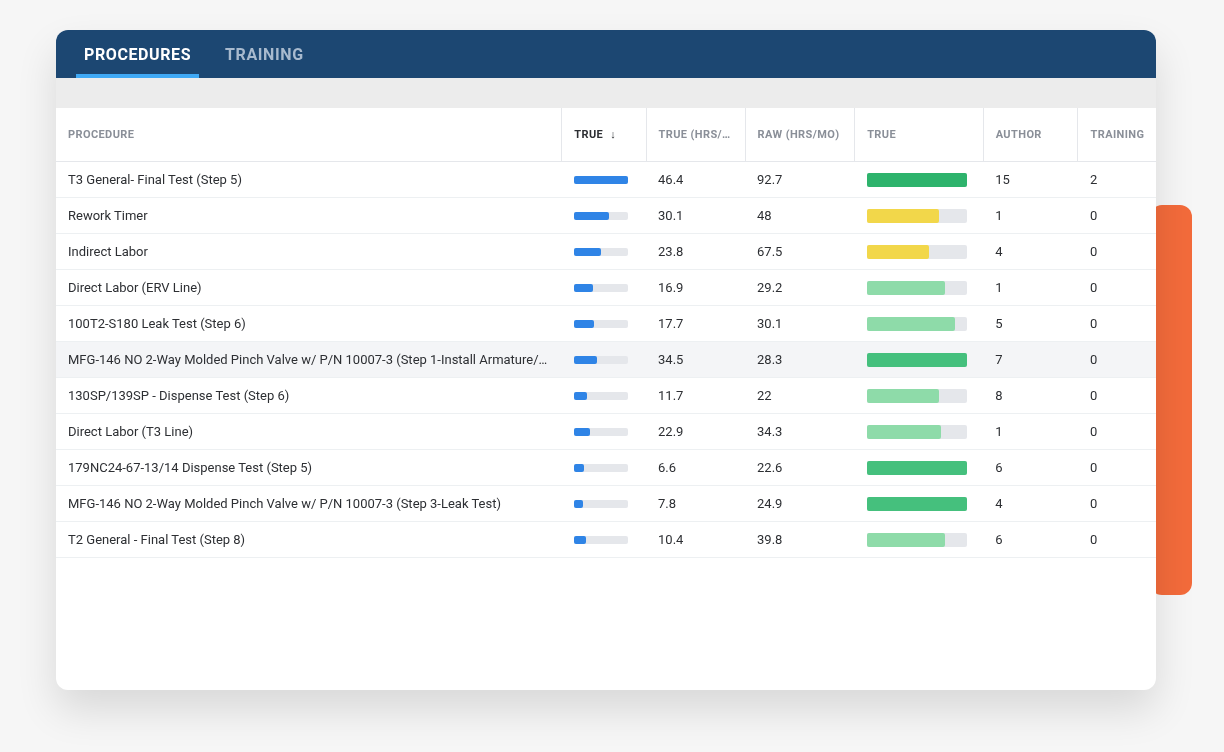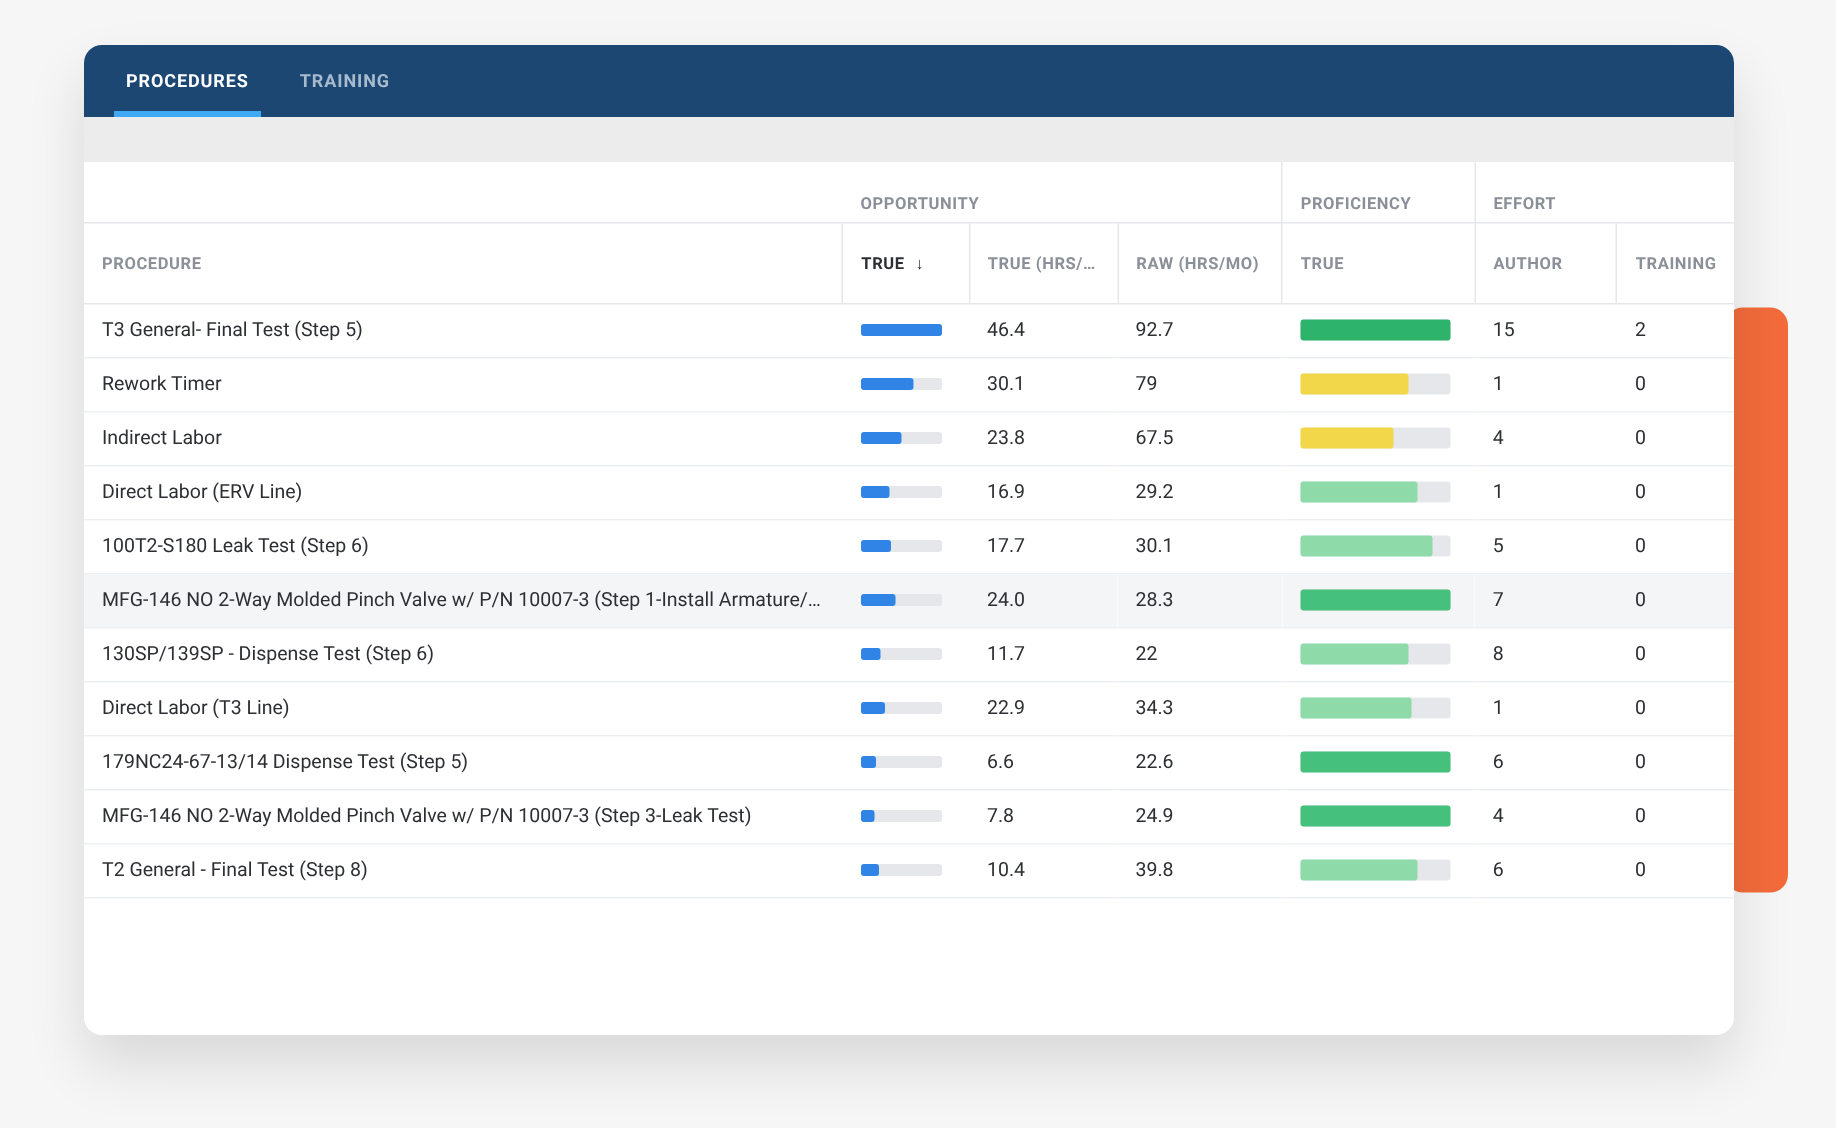--- a/index.html
+++ b/index.html
@@ -6,21 +6,21 @@
   html, body { width: 1224px; height: 752px; font-family: -apple-system, BlinkMacSystemFont, "Segoe UI", Roboto, "Helvetica Neue", Arial, sans-serif; background: #fff; }
   .stage { position: relative; width: 1224px; height: 752px; background: #f6f6f6; }
   .accent-block { position: absolute; top: 205px; left: 1150px; width: 42px; height: 390px; background: #f36b3b; border-radius: 12px; }
   .card {
     position: absolute; top: 30px; left: 56px; width: 1100px; height: 660px;
     background: #fff; border-radius: 12px; overflow: hidden;
     box-shadow: 0 20px 40px rgba(0,0,0,0.12);
   }
   .tabbar { height: 48px; background: #1c4772; display: flex; align-items: center; padding: 0 20px; }
   .tab {
-    color: #a8bace; font-size: 12px; font-weight: 700; letter-spacing: 0.6px;
+    color: #a8bace; font-size: 16px; font-weight: 700; letter-spacing: 0.6px;
     text-transform: uppercase; padding: 0 8px; height: 100%; display: flex; align-items: center;
     position: relative; margin-right: 18px; cursor: pointer;
   }
   .tab.active { color: #ffffff; }
   .tab.active::after {
     content: ""; position: absolute; left: 0; right: 0; bottom: 0; height: 4px;
     background: #3fa9f5;
   }
   .subbar { height: 30px; background: #ececec; }
   .table-wrap { width: 100%; }
@@ -77,26 +77,20 @@
         <colgroup>
           <col class="c-proc">
             <col class="c-bar">
             <col class="c-true">
             <col class="c-raw">
           <col class="c-prof">
             <col class="c-auth">
             <col class="c-train">
         </colgroup>
         <thead>
-          <tr class="group">
-            <th class="no-rb"></th>
-            <th colspan="3">Opportunity</th>
-            <th>Proficiency</th>
-            <th colspan="2">Effort</th>
-          </tr>
           <tr class="cols">
             <th>Procedure</th>
             <th class="sorted">
               <span>True</span>
               <span class="sort-icon">↓</span>
             </th>
             <th>True (hrs/…</th>
             <th>Raw (hrs/mo)</th>
             <th>True</th>
             <th>Author</th>
@@ -122,21 +116,21 @@
               <td>2</td>
             </tr>
             <tr>
               <td>Rework Timer</td>
               <td>
                 <div class="bar-track">
                   <div class="bar-fill-blue" style="width: 64.8707%;"></div>
                 </div>
               </td>
               <td>30.1</td>
-              <td>79</td>
+              <td>48</td>
               <td>
                 <div class="prof-track">
                   <div class="prof-fill" style="width: 72%; background: rgb(242, 215, 74);"></div>
                 </div>
               </td>
               <td>1</td>
               <td>0</td>
             </tr>
             <tr>
               <td>Indirect Labor</td>
@@ -189,21 +183,21 @@
               <td>5</td>
               <td>0</td>
             </tr>
             <tr class="hovered">
               <td>MFG-146 NO 2-Way Molded Pinch Valve w/ P/N 10007-3 (Step 1-Install Armature/…</td>
               <td>
                 <div class="bar-track">
                   <div class="bar-fill-blue" style="width: 42.8879%;"></div>
                 </div>
               </td>
-              <td>24.0</td>
+              <td>34.5</td>
               <td>28.3</td>
               <td>
                 <div class="prof-track">
                   <div class="prof-fill" style="width: 100%; background: rgb(69, 192, 125);"></div>
                 </div>
               </td>
               <td>7</td>
               <td>0</td>
             </tr>
             <tr>

